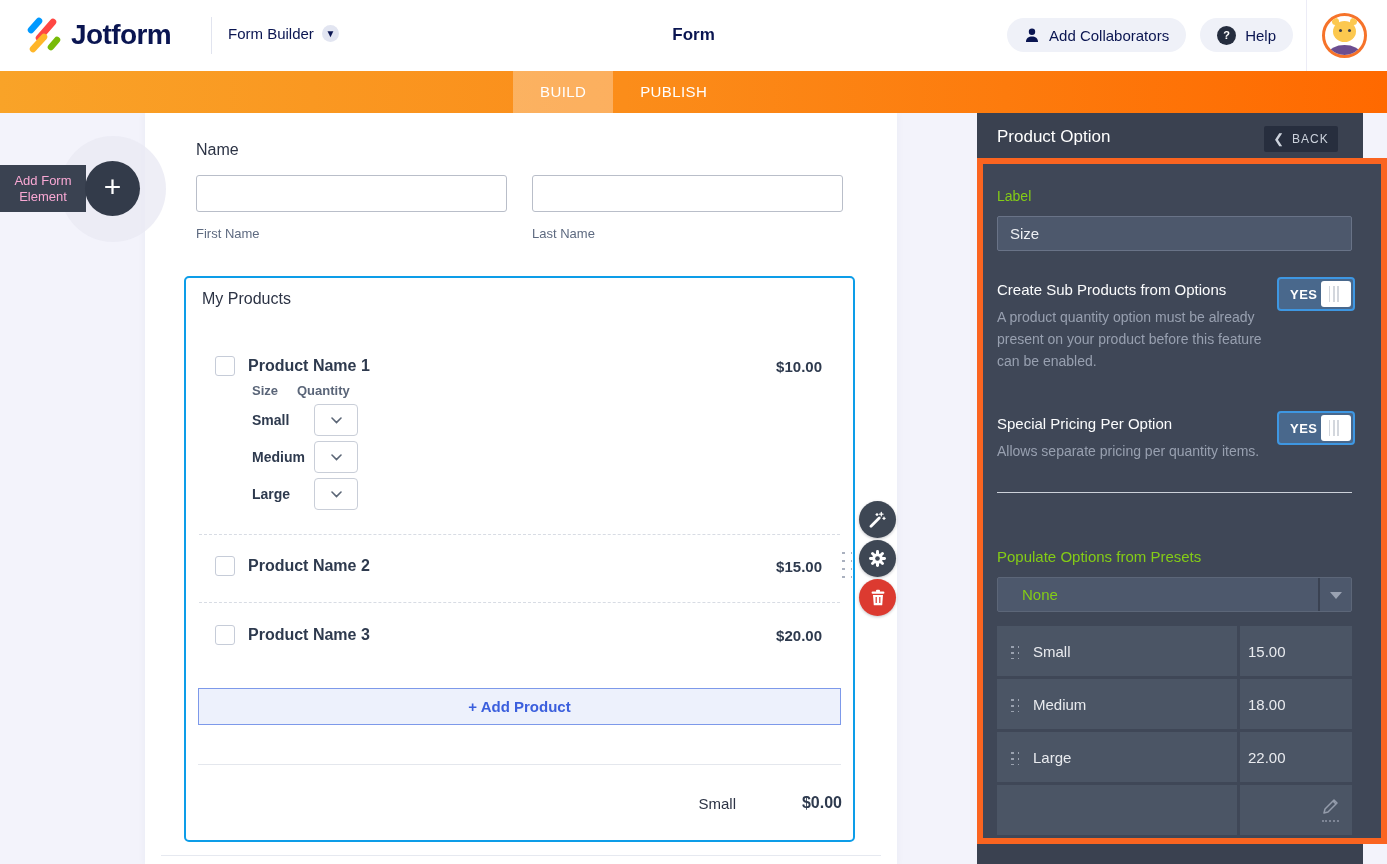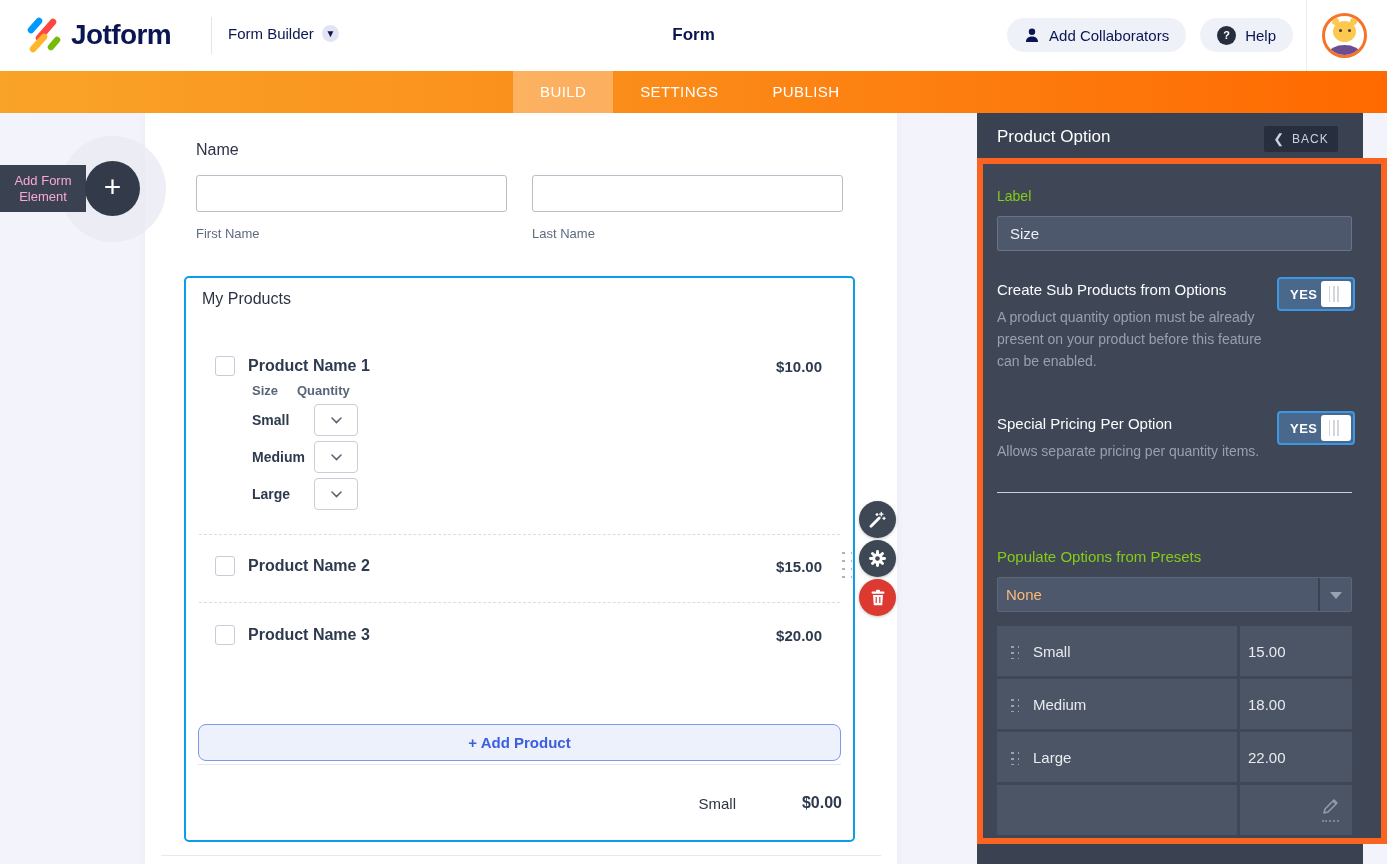--- a/index.html
+++ b/index.html
@@ -51,21 +51,21 @@
   .oh-size { left:66px; } .oh-qty { left:111px; }
   .opt-label { position:absolute; left:66px; font-size:14px; font-weight:700; color:#2e3a4e; }
   .opt-select { position:absolute; left:128px; width:44px; height:32px; border:1px solid #c9ced8; border-radius:4px; background:#fff; cursor:pointer; display:flex; align-items:center; justify-content:center; }
   .ol-0 { top:134px; } .os-0 { top:126px; }
   .ol-1 { top:171px; } .os-1 { top:163px; }
   .ol-2 { top:208px; } .os-2 { top:200px; }
   .dashed-sep { position:absolute; left:13px; right:13px; border-top:1px dashed #d8dce4; }
   .ds-1 { top:256px; } .ds-2 { top:324px; }
   .cb-2 { top:278px; } .pn-2 { top:279px; } .pp-2 { top:280px; }
   .cb-3 { top:347px; } .pn-3 { top:348px; } .pp-3 { top:349px; }
-  .add-product-btn { position:absolute; left:12px; right:12px; top:410px; height:37px; background:#edf1fc; border:1px solid #7d99ea; border-radius:8px; color:#3b5fdd; font-weight:700; font-size:15px; font-family:inherit; cursor:pointer; text-align:center; line-height:35px;margin-top:36px; }
+  .add-product-btn { position:absolute; left:12px; right:12px; top:410px; height:37px; background:#edf1fc; border:1px solid #7d99ea; border-radius:0; color:#3b5fdd; font-weight:700; font-size:15px; font-family:inherit; cursor:pointer; text-align:center; line-height:35px; }
   .solid-sep { position:absolute; left:12px; right:12px; top:486px; border-top:1px solid #e4e7ed; }
   .total-label { position:absolute; right:117px; top:517px; font-size:15px; color:#2c3345; }
   .total-value { position:absolute; right:11px; top:516px; font-size:16px; font-weight:700; color:#2e3a4e; }
   .next-field-sep { position:absolute; left:16px; right:16px; top:742px; border-top:1px solid #e6e9f0; }
 
   
   .drag-dots { position:absolute; left:839px; top:549px; width:13px; height:29px; z-index:6; cursor:grab;
     background-image:radial-gradient(#aab1bf 1.4px, transparent 1.5px); background-size:9px 8px; background-position:0 0; }
   .fab { position:absolute; left:859px; width:37px; height:37px; border-radius:50%; border:none; cursor:pointer; z-index:7; display:flex; align-items:center; justify-content:center; box-shadow:0 1px 3px rgba(20,25,40,.25); }
   .fab-dark { background:#3e4754; }
@@ -96,21 +96,21 @@
   .toggle-text { position:absolute; left:11px; top:8px; font-size:13px; font-weight:700; color:#fff; letter-spacing:.5px; }
   .toggle-handle { position:absolute; right:2px; top:2px; bottom:2px; width:30px; background:#fff; border-radius:3px; }
   .toggle-handle::after { content:""; position:absolute; left:8px; top:5px; width:13px; height:16px;
     background:repeating-linear-gradient(90deg,#d3d7dd 0 1.5px, transparent 1.5px 4.2px); }
   .toggle-help { position:absolute; left:14px; width:276px; font-size:14px; color:#98a0b0; line-height:22px; }
   .th-1 { top:142px; } .th-2 { top:276px; }
 
   .panel-divider { position:absolute; left:14px; right:29px; top:328px; border-top:1px solid #ccd1d9; }
   .presets-label { top:384px; font-size:15px; }
   .preset-select { position:absolute; left:14px; right:29px; top:413px; height:35px; background:#4d586c; border:1px solid #5c6678; border-radius:2px; cursor:pointer; }
-  .preset-value { position:absolute; left:8px; top:8px; font-size:15px; color:#fdba74; }
+  .preset-value { position:absolute; left:24px; top:8px; font-size:15px; color:#84cc16; }
   .preset-caret-box { position:absolute; right:0; top:0; bottom:0; width:33px; border-left:2px solid #3a4252; }
   .caret-down { position:absolute; left:10px; top:14px; width:0; height:0; border-left:6px solid transparent; border-right:6px solid transparent; border-top:7px solid #9aa2b2; }
 
   .options-table { position:absolute; left:14px; right:29px; top:462px; display:grid; grid-template-columns:1fr 112px; gap:3px; grid-auto-rows:50px; }
   .cell { background:#4b5565; display:flex; align-items:center; color:#e9ebef; font-size:15px; }
   .cell-name { padding-left:12px; gap:14px; cursor:pointer; }
   .cell-price { padding-left:8px; cursor:pointer; }
   .grip { width:10px; height:16px; flex:0 0 auto;
     background-image:radial-gradient(#99a1af 1.3px, transparent 1.4px); background-size:7px 6px; background-position:0 1px; cursor:grab; }
   .cell-edit { justify-content:flex-end; padding-right:13px; }
@@ -156,21 +156,20 @@
       <span class="av-head"></span>
       <span class="av-eye" style="left:14px;"></span>
       <span class="av-eye" style="left:23px;"></span>
       <span class="av-body"></span>
     </div>
   </div>
 
   <div class="nav">
     <div class="tabs">
       <div class="tab active">BUILD</div>
-      <div class="tab">SETTINGS</div>
       <div class="tab">PUBLISH</div>
     </div>
   </div>
 
   <div class="canvas">
     <div class="q-label">Name</div>
     <input class="name-input ni-first" type="text" style="">
     <input class="name-input ni-last" type="text" style="">
     <div class="sublabel sl-first">First Name</div>
     <div class="sublabel sl-last">Last Name</div>

